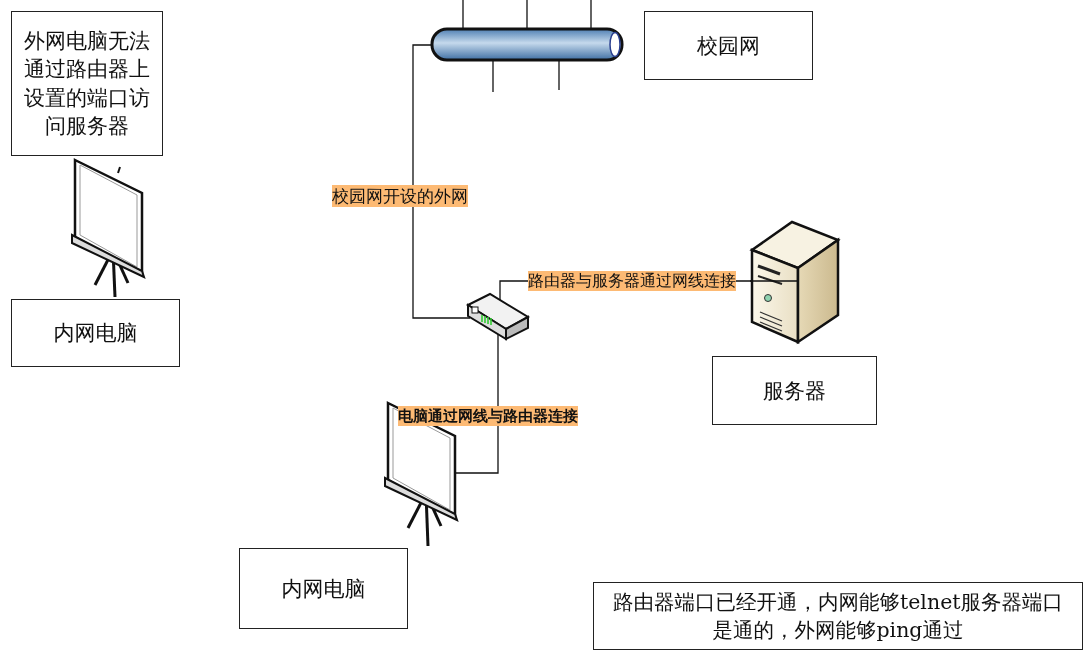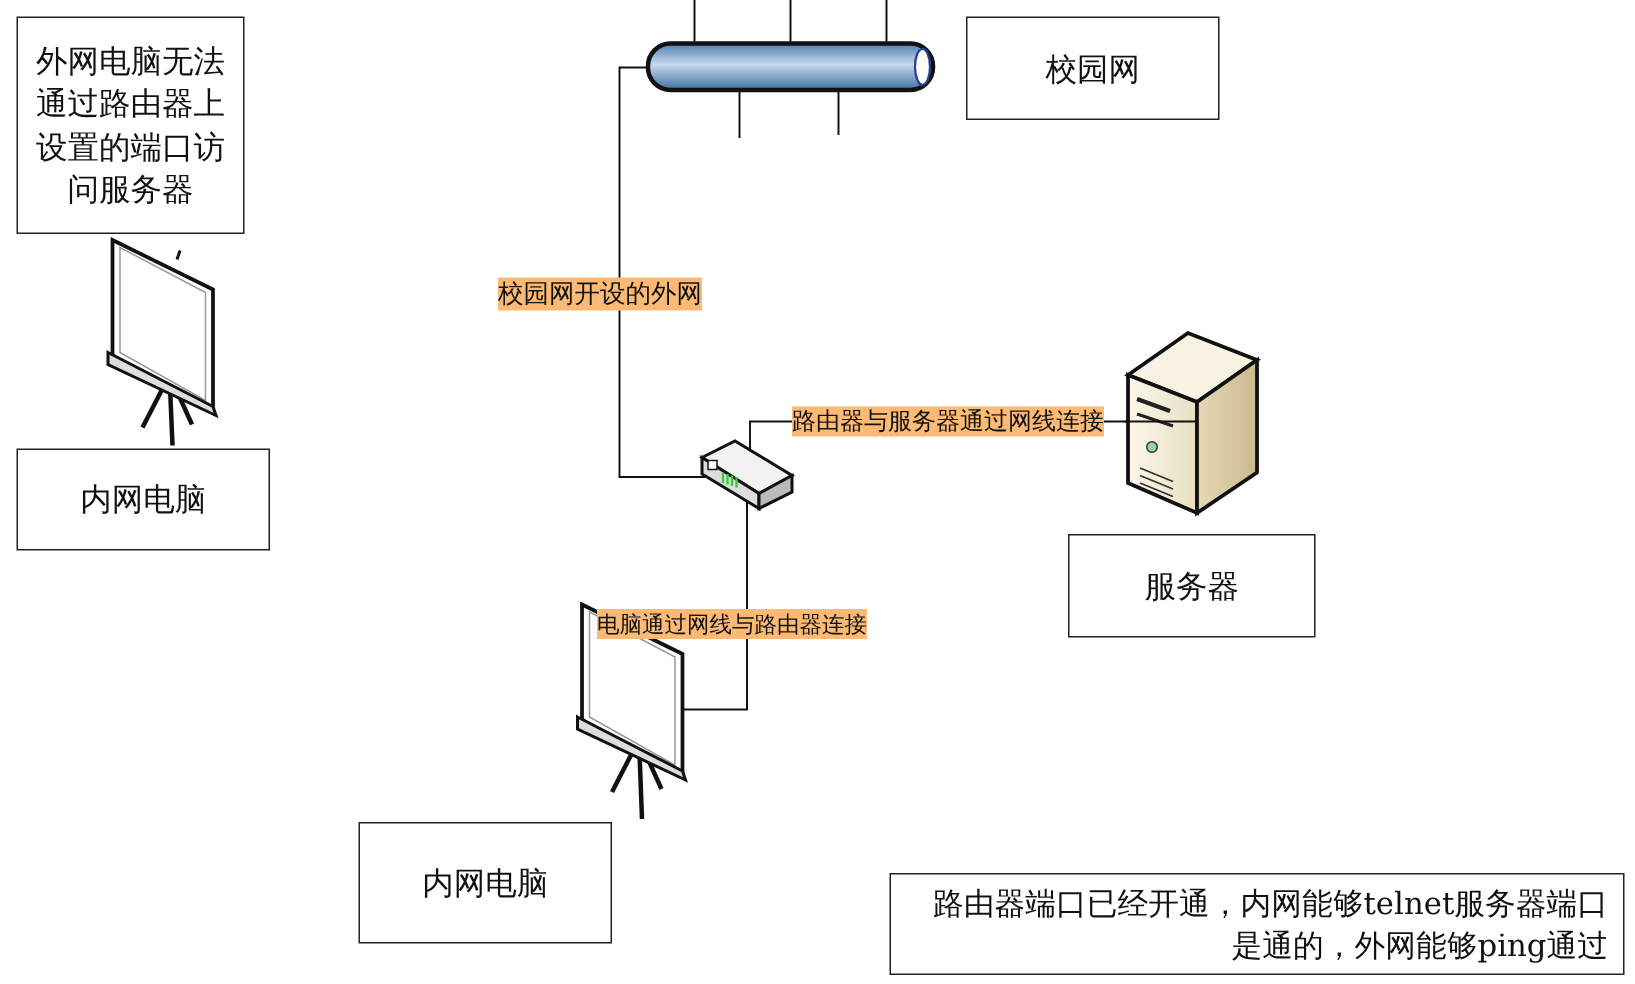--- a/index.html
+++ b/index.html
@@ -102,18 +102,18 @@
 <div class="box" style="left:644px;top:11px;width:169px;height:69px;">
   <span>校园网</span>
 </div>
 <div class="box" style="left:712px;top:356px;width:165px;height:69px;">
   <span>服务器</span>
 </div>
 <div class="box" style="left:239px;top:548px;width:169px;height:81px;">
   <span>内网电脑</span>
 </div>
 <div class="box" style="left:593px;top:582px;width:490px;height:68px;padding:0 10px;">
-  <span style="font-size:20.5px;line-height:28px;text-align:right;">路由器端口已经开通，内网能够telnet服务器端口是通的，外网能够ping通过</span>
+  <span style="font-size:20.5px;line-height:28px;">路由器端口已经开通，内网能够telnet服务器端口是通的，外网能够ping通过</span>
 </div>
 
 <div class="lbl" style="left:332px;top:185px;font-size:17px;line-height:22px;">校园网开设的外网</div>
 <div class="lbl" style="left:528px;top:271px;font-size:16px;line-height:20px;font-family:'DejaVu Sans','Liberation Sans',sans-serif;">路由器与服务器通过网线连接</div>
-<div class="lbl" style="left:398px;top:406px;font-size:15px;line-height:20px;font-family:'DejaVu Sans','Liberation Sans',sans-serif;">电脑通过网线与路由器连接</div>
+<div class="lbl" style="left:398px;top:406px;font-size:15px;line-height:20px;font-family:'DejaVu Sans','Liberation Sans',sans-serif;font-weight:bold;">电脑通过网线与路由器连接</div>
 
 </body></html>

